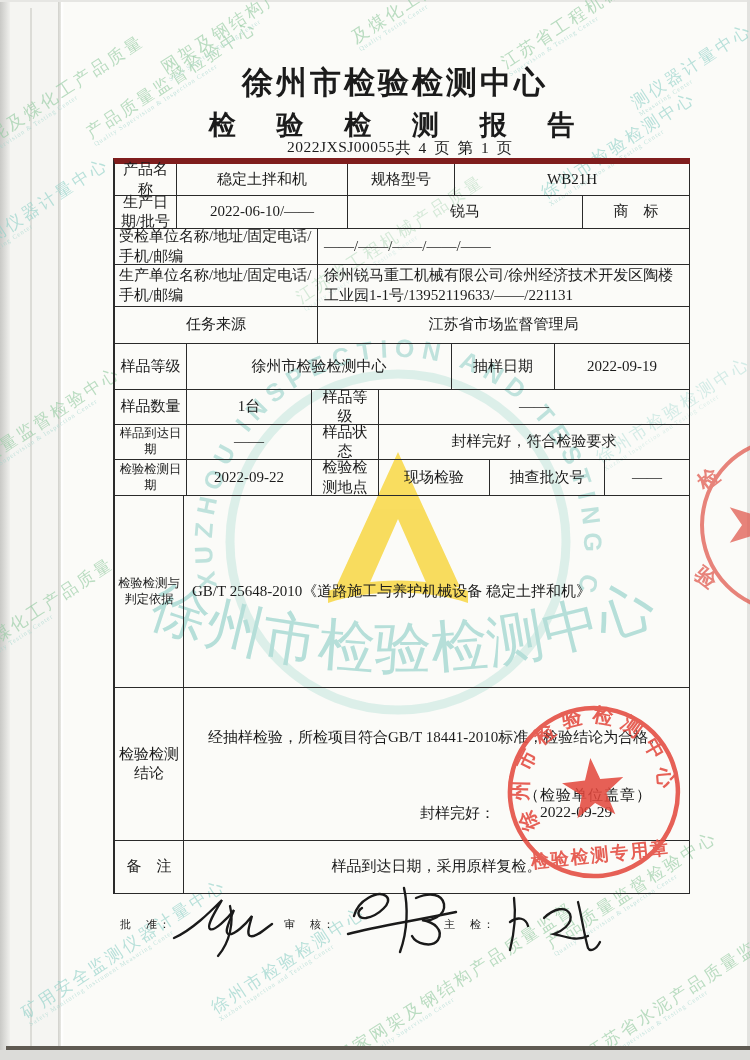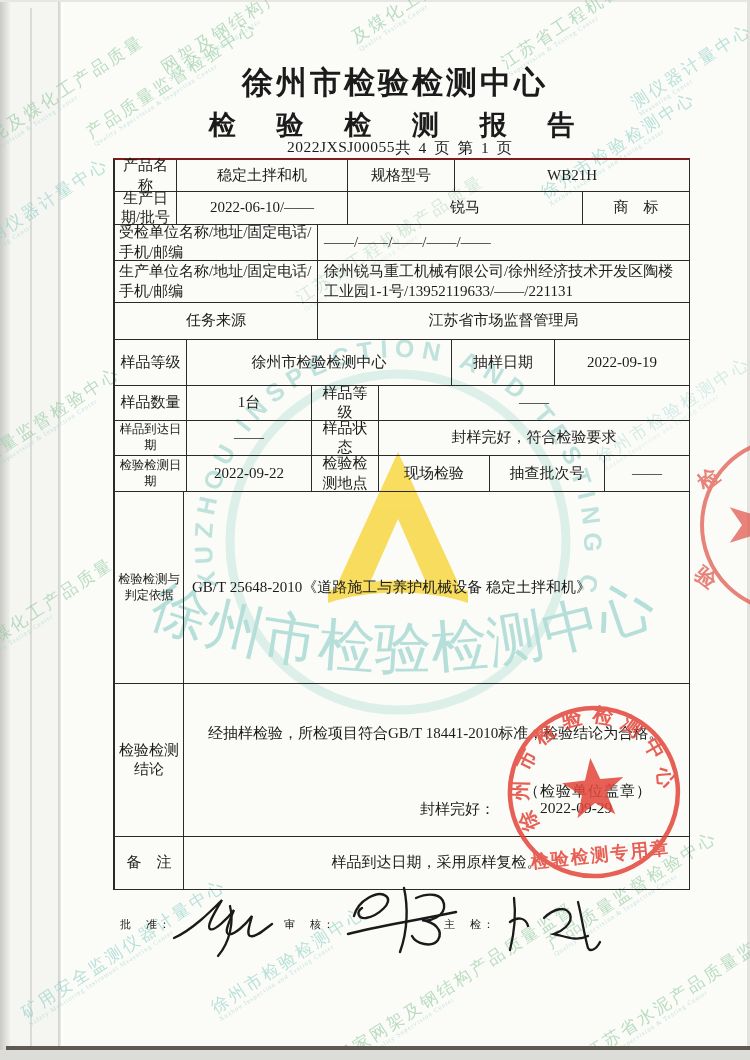--- a/index.html
+++ b/index.html
@@ -28,21 +28,21 @@
 
   
   .doc{position:absolute;left:0;top:0;width:750px;height:1060px;z-index:2;color:#1b1b1b;}
   .org-title{position:absolute;left:0;top:62px;width:790px;text-align:center;font-size:31px;font-weight:bold;letter-spacing:3px;}
   .report-title{position:absolute;left:0;top:107px;width:800px;text-align:center;font-size:27px;font-weight:bold;letter-spacing:17px;}
   .refline{position:absolute;left:113px;top:138px;width:575px;display:flex;justify-content:center;font-size:15.5px;}
   .report-no{letter-spacing:.5px;}
   .pages{letter-spacing:2px;}
 
   
-  .tbl{position:absolute;left:113px;top:158px;width:575px;border-top:2px solid #7f1d1d;border-left:2px solid #2a2a2a;background:transparent;}
+  .tbl{position:absolute;left:113px;top:158px;width:575px;border-top:6px solid #7f1d1d;border-left:2px solid #2a2a2a;background:transparent;}
   .tr{display:flex;}
   .td{box-sizing:border-box;border-right:1.6px solid #2a2a2a;border-bottom:1.6px solid #2a2a2a;display:flex;align-items:center;justify-content:center;text-align:center;font-size:15px;line-height:1.3;padding:2px 4px;}
   .td.left{justify-content:flex-start;text-align:left;}
   .td.fs14{font-size:15px;}
   .td.fs12{font-size:12.3px;padding:2px 1px;}
   .td.rel{position:relative;display:block;padding:0;}
   .r11-text{position:absolute;left:24px;top:40px;font-size:15px;white-space:nowrap;}
   .r11-sealnote{position:absolute;left:340px;top:98px;font-size:15px;letter-spacing:1px;}
   .r11-issuelabel{position:absolute;left:236px;top:116px;font-size:15px;}
   .r11-issuedate{position:absolute;left:356px;top:114px;font-size:15.5px;}

